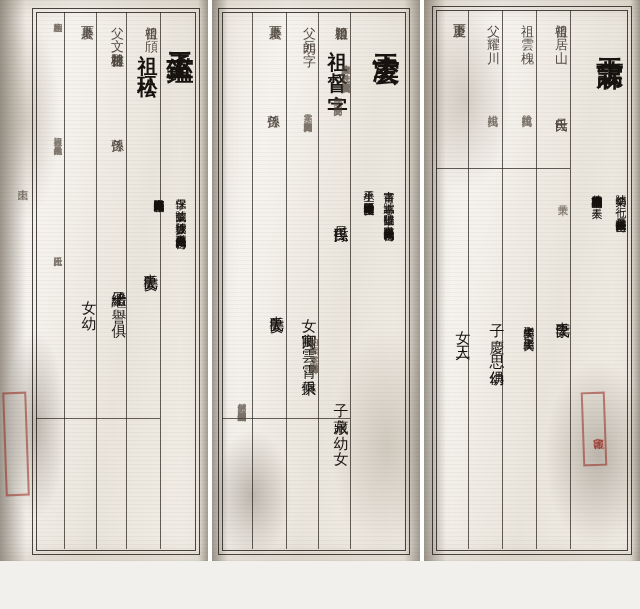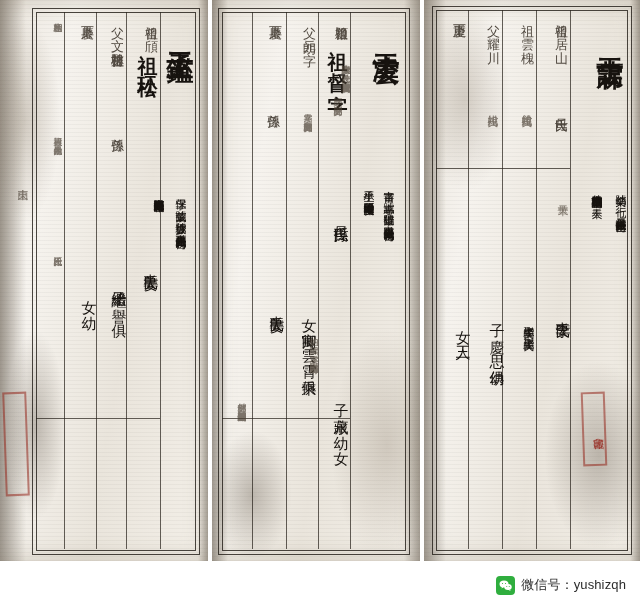--- a/index.html
+++ b/index.html
@@ -290,31 +290,14 @@
     <div class="vtext body-lg" style="left:18px;top:318px;height:80px;width:28px;">女　三人</div>
 
     <div class="vtext body-sm" style="left:180px;top:186px;height:350px;width:22px;">號幼榮　行七　咸豐亥年二月十二日吉時生</div>
     <div class="vtext body-sm" style="left:156px;top:186px;height:340px;width:22px;">吉林伯都訥廳遷撫順廳生民籍　奉天</div>
 
     <div class="vtext body-sm fadedx" style="left:124px;top:196px;height:60px;width:20px;">華天</div>
 
     <div class="seal" style="left:158px;top:392px;width:18px;height:66px;">藏書印</div>
   </div>
 
-  <div id="footer">
-    <div id="footer-inner">
-      <span class="wechat-badge">
-        <svg width="13" height="11" viewBox="0 0 26 22" aria-hidden="true">
-          <ellipse cx="10" cy="8" rx="9" ry="7" fill="#ffffff"></ellipse>
-          <polygon points="6,13 5,17 9,14.5" fill="#ffffff"></polygon>
-          <ellipse cx="18" cy="14" rx="7.5" ry="6" fill="#ffffff"></ellipse>
-          <polygon points="22,19 23,22 19.5,20" fill="#ffffff"></polygon>
-          <circle cx="7" cy="7" r="1.1" fill="#2fae3e"></circle>
-          <circle cx="13" cy="7" r="1.1" fill="#2fae3e"></circle>
-          <circle cx="15.5" cy="13" r="1" fill="#2fae3e"></circle>
-          <circle cx="20.5" cy="13" r="1" fill="#2fae3e"></circle>
-        </svg>
-      </span>
-      <span id="footer-text">微信号：yushizqh</span>
-    </div>
-  </div>
 
 </div>
 
 </body></html>

